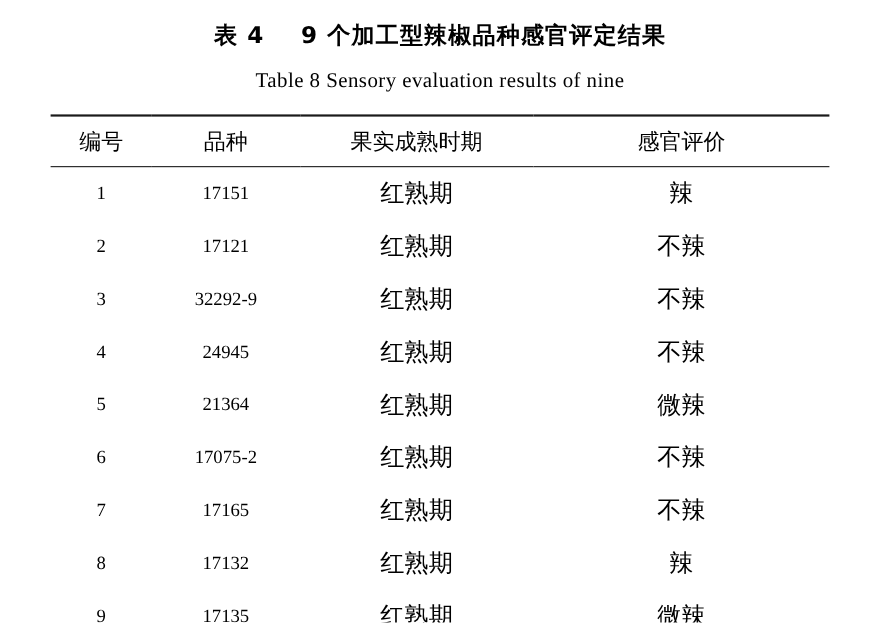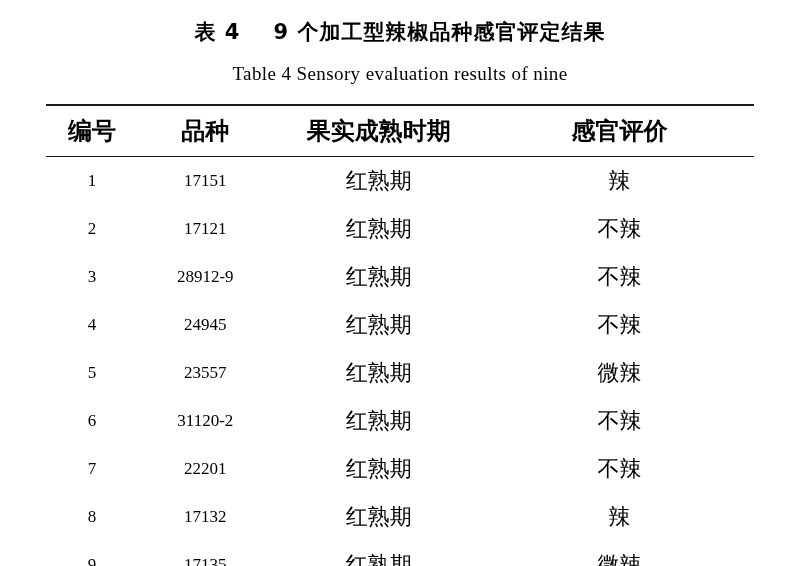--- a/index.html
+++ b/index.html
@@ -45,22 +45,21 @@
     table-layout: fixed;
   }
   table.tbl th, table.tbl td {
     text-align: center;
     font-size: 22px;
     padding: 9px 0 9px 0;
     font-family: "DejaVu Sans", "Liberation Sans", sans-serif;
     font-weight: normal;
   }
   table.tbl th {
-    font-size: 24px;
-    font-weight: bold;
+    font-size: 20px;
   }
   table.tbl td.num {
     font-family: "Liberation Serif", "DejaVu Serif", serif;
     font-size: 17px;
   }
   thead tr.head-row th {
     border-top: 2.2px solid #1a1a1a;
     border-bottom: 1.1px solid #1a1a1a;
   }
   tbody tr:last-child td {
@@ -71,21 +70,21 @@
   col.c3 { width: 30%; }
   col.c4 { width: 38%; }
 </style>
 </head>
 <body>
 
 <div class="page">
 
   <div class="title-cn">表 4    9 个加工型辣椒品种感官评定结果</div>
   <div class="title-en">
-    <div>Table 4 Sensory evaluation results of nine</div>
+    <div>Table 8 Sensory evaluation results of nine</div>
   </div>
 
   <table class="tbl">
     <colgroup>
       <col class="c1">
         <col class="c2">
         <col class="c3">
         <col class="c4">
     </colgroup>
     <thead>
@@ -104,45 +103,45 @@
         <td>辣</td>
       </tr>
       <tr>
         <td class="num">2</td>
         <td class="num">17121</td>
         <td>红熟期</td>
         <td>不辣</td>
       </tr>
       <tr>
         <td class="num">3</td>
-        <td class="num">28912-9</td>
+        <td class="num">32292-9</td>
         <td>红熟期</td>
         <td>不辣</td>
       </tr>
       <tr>
         <td class="num">4</td>
         <td class="num">24945</td>
         <td>红熟期</td>
         <td>不辣</td>
       </tr>
       <tr>
         <td class="num">5</td>
-        <td class="num">23557</td>
+        <td class="num">21364</td>
         <td>红熟期</td>
         <td>微辣</td>
       </tr>
       <tr>
         <td class="num">6</td>
-        <td class="num">31120-2</td>
+        <td class="num">17075-2</td>
         <td>红熟期</td>
         <td>不辣</td>
       </tr>
       <tr>
         <td class="num">7</td>
-        <td class="num">22201</td>
+        <td class="num">17165</td>
         <td>红熟期</td>
         <td>不辣</td>
       </tr>
       <tr>
         <td class="num">8</td>
         <td class="num">17132</td>
         <td>红熟期</td>
         <td>辣</td>
       </tr>
       <tr>

